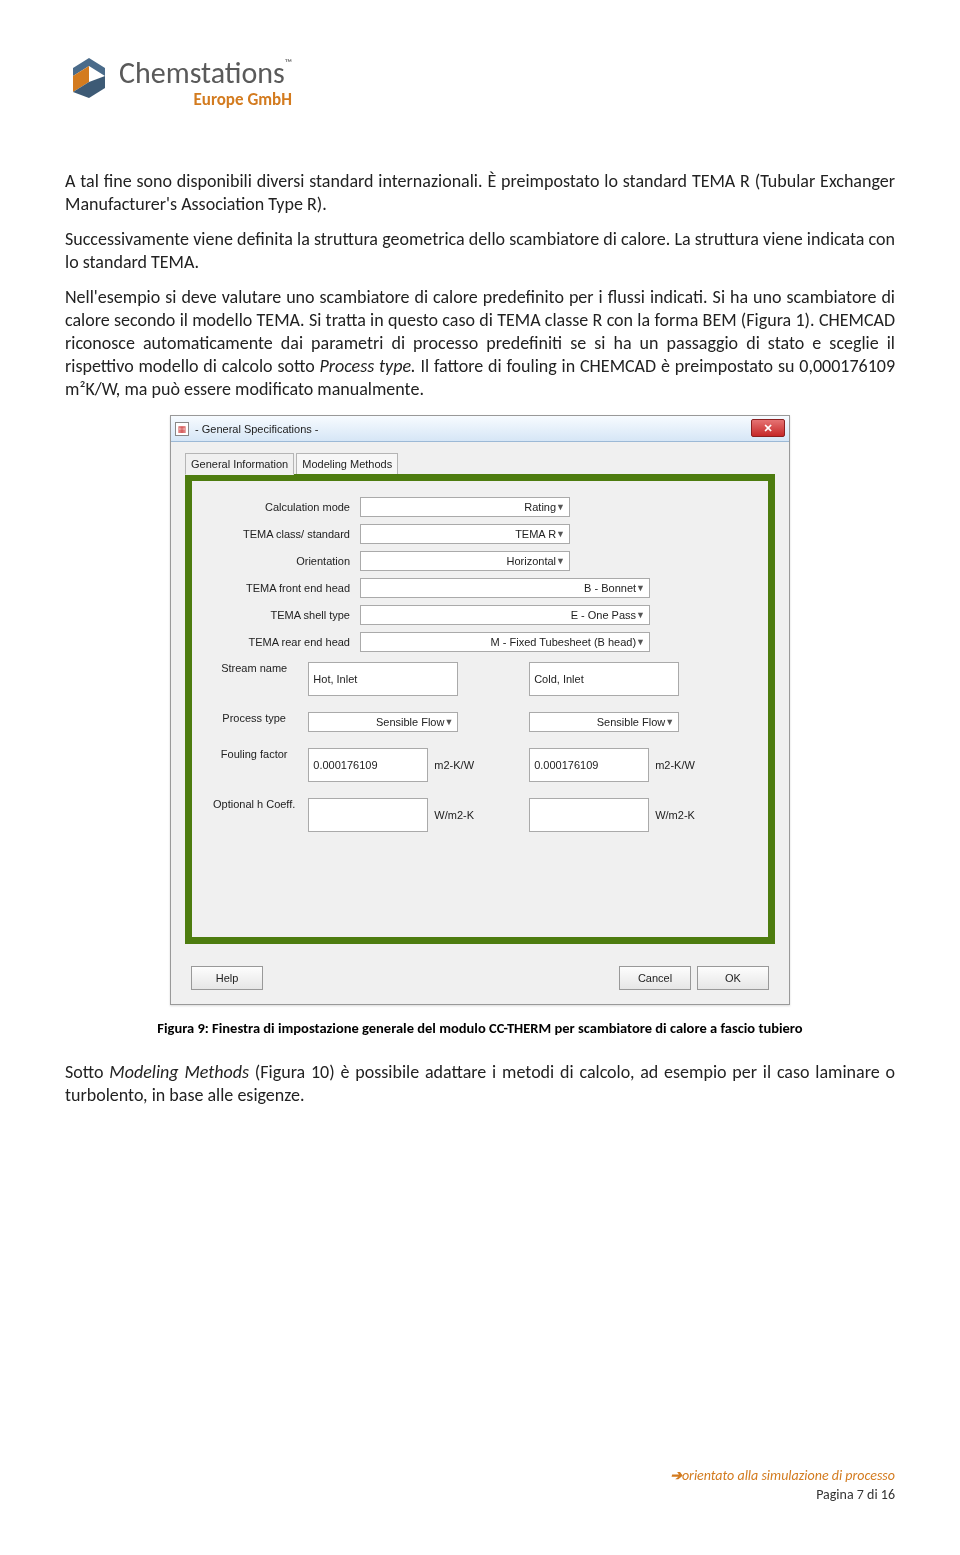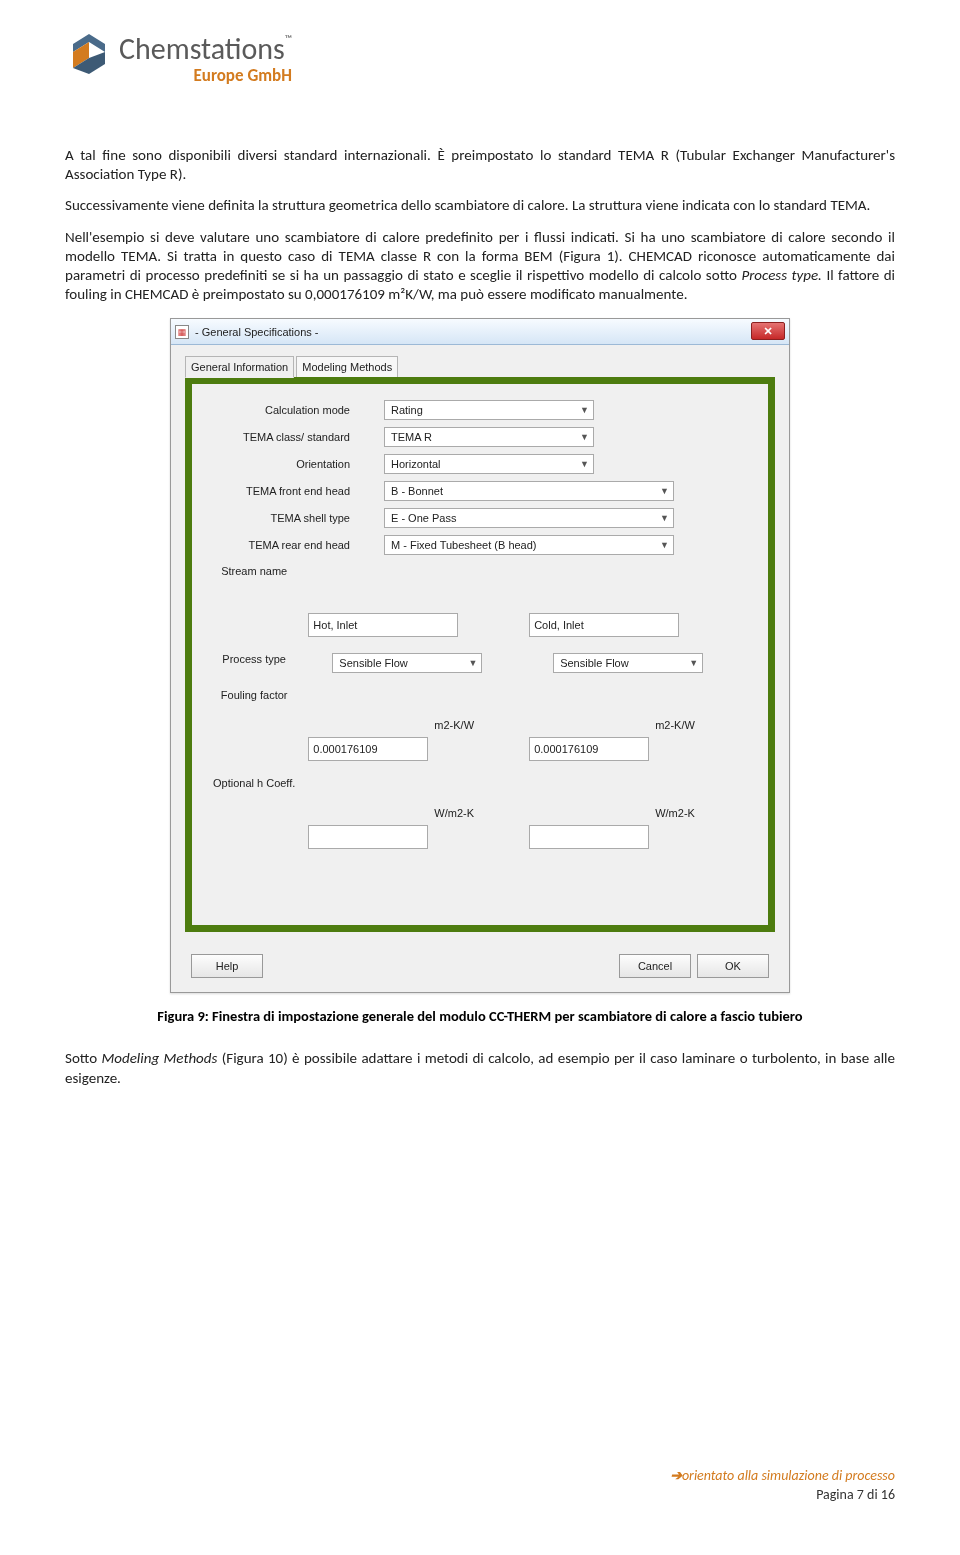--- a/index.html
+++ b/index.html
@@ -4,26 +4,26 @@
 <style>
   * { box-sizing: border-box; margin: 0; padding: 0; }
   body {
     width: 960px;
     height: 1555px;
     background: #fff;
     font-family: "Calibri", Arial, sans-serif;
     position: relative;
     padding: 30px 65px 50px 65px;
   }
-  .logo-area { display: flex; align-items: flex-start; gap: 6px; margin-bottom: 60px; }
+  .logo-area { display: flex; align-items: flex-start; gap: 6px; margin-bottom: 60px; margin-top: 24px; }
   .logo-mark { width: 48px; height: 48px; position: relative; }
   .company-name { font-size: 30px; color: #5a5a5a; font-weight: 400; position: relative; }
   .tm { font-size: 10px; vertical-align: top; position: relative; top: 2px; }
   .sub-brand { color: #d37b1f; font-size: 17px; font-weight: bold; text-align: right; margin-top: -2px; }
-  .para { font-size: 15px; color: #222; line-height: 1.28; text-align: justify; margin-bottom: 12px; }
+  .para { font-size: 18px; color: #222; line-height: 1.28; text-align: justify; margin-bottom: 12px; }
   .italic { font-style: italic; }
   .dialog {
     width: 620px;
     margin: 14px auto 6px auto;
     font-family: Tahoma, Arial, sans-serif;
     font-size: 11px;
     color: #222;
     border: 1px solid #999;
     background: #f0f0f0;
     box-shadow: 0 1px 2px rgba(0,0,0,.15);
@@ -60,35 +60,33 @@
   }
   .tab.active { background: #f0f0f0; border-bottom: 1px solid #f0f0f0; }
   .tab-body { border: 7px solid #4d7c0f; margin: 0 14px 14px 14px; padding: 16px 18px 70px 18px; background: #f0f0f0; min-height: 470px; }
   .form-row { display: flex; align-items: center; margin-bottom: 7px; }
   .form-label { width: 150px; text-align: right; padding-right: 10px; }
   .combo {
     flex: 0 0 210px;
     height: 20px;
     border: 1px solid #aaa;
     background: #fff;
-    display: flex; align-items: center; justify-content: space-between;
+    display: flex; align-items: center; justify-content: flex-end;
     padding: 0 4px 0 6px;
-    margin-left: 24px;
   }
   .combo.wide { flex: 0 0 290px; }
   .combo .arr { font-size: 9px; color: #555; }
   .section-row { display:flex; margin-top: 10px; }
   .col-label { width: 110px; text-align: center; padding-right: 10px; }
   .col-side { width: 250px; }
   .side-hdr { text-align:center; margin-bottom:6px; }
   .tbox {
-    height: 24px; border: 1px solid #aaa; background:#fff;
+    height: 34px; border: 1px solid #aaa; background:#fff;
     padding: 0 4px; display:flex; align-items:center;
     width: 120px;
-    margin-top: 48px;
   }
   .side-row { display:flex; align-items:center; gap:6px; margin-bottom:6px; }
   .unit { font-size: 11px; }
   .dlg-buttons { display:flex; padding: 8px 20px 14px 20px; gap:6px;text-align:right; }
   .btn {
     width: 72px; height: 24px;
     border: 1px solid #999; background: linear-gradient(#fdfdfd,#e6e6e6);
     display:flex; align-items:center; justify-content:center;
     font-size:11px;
   }

